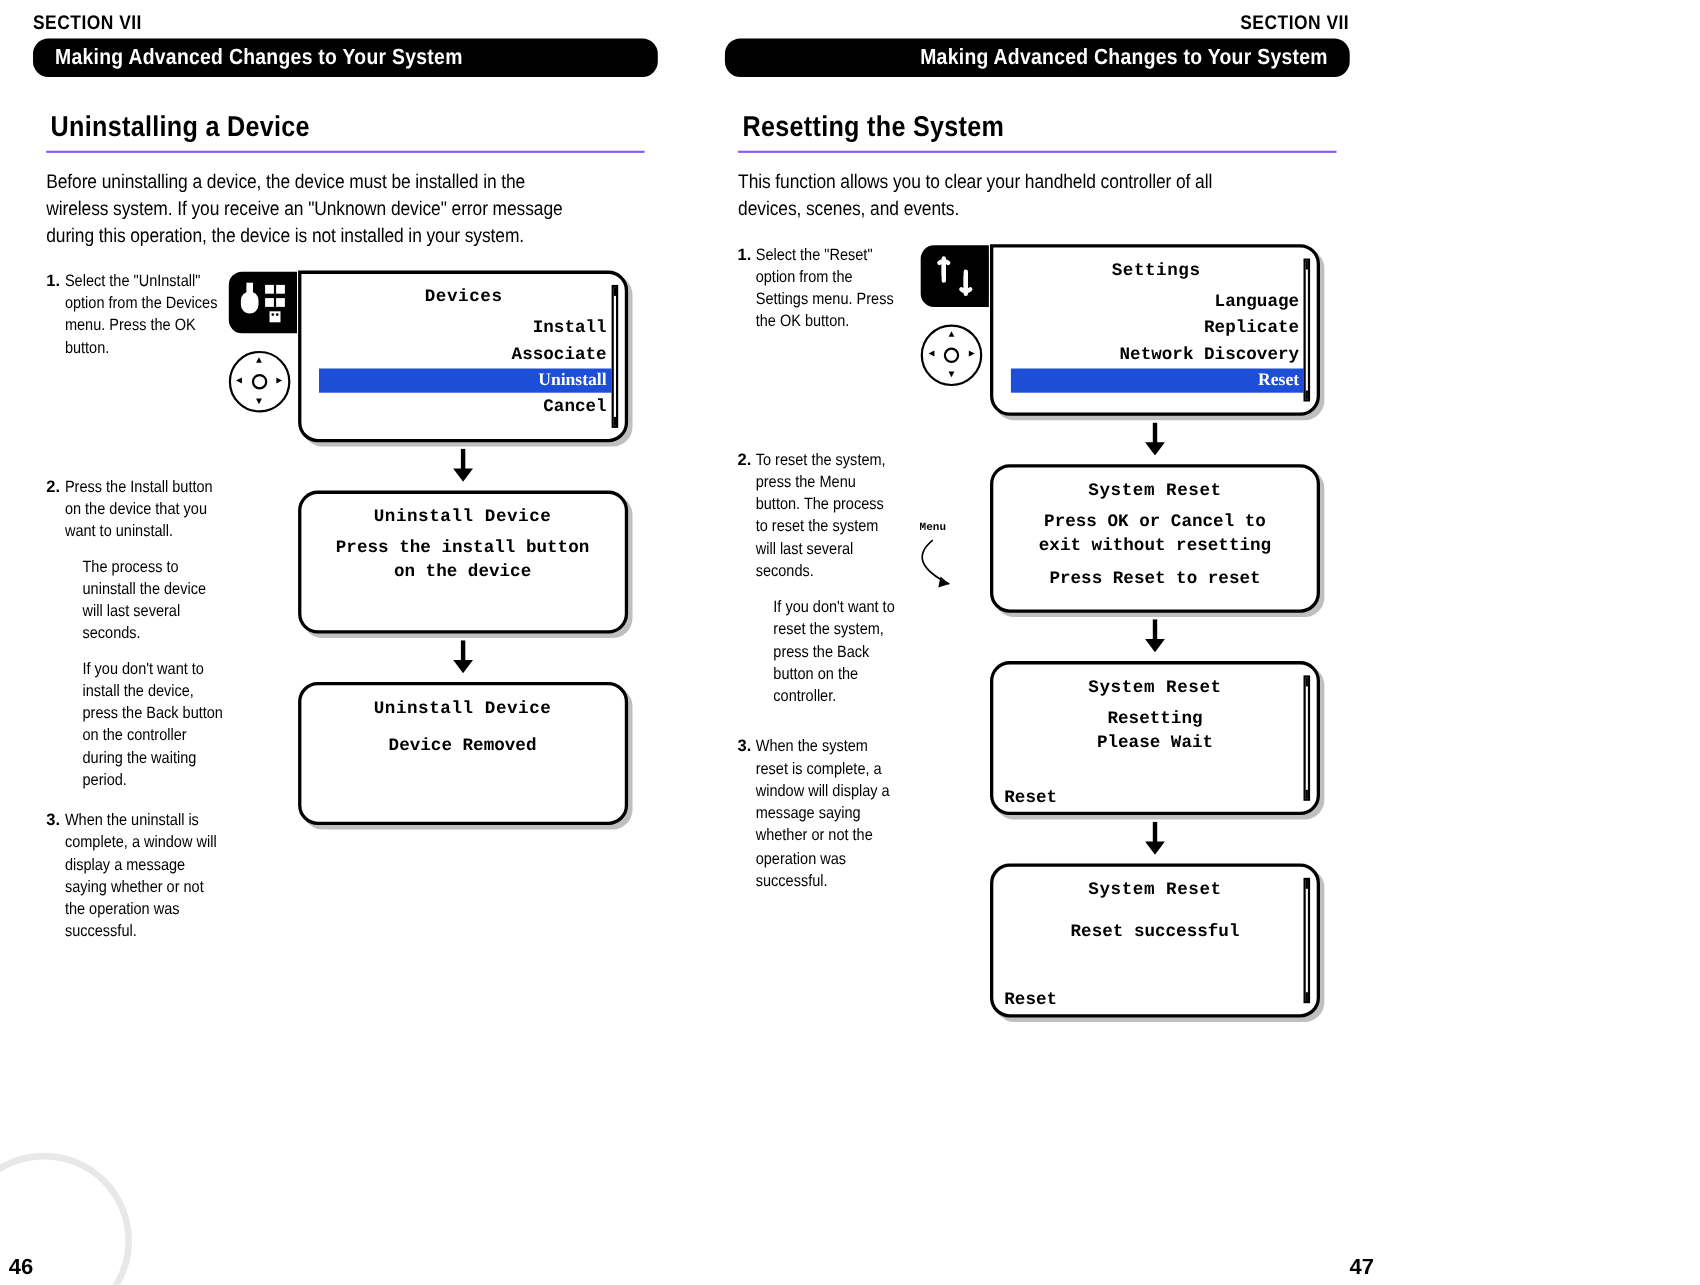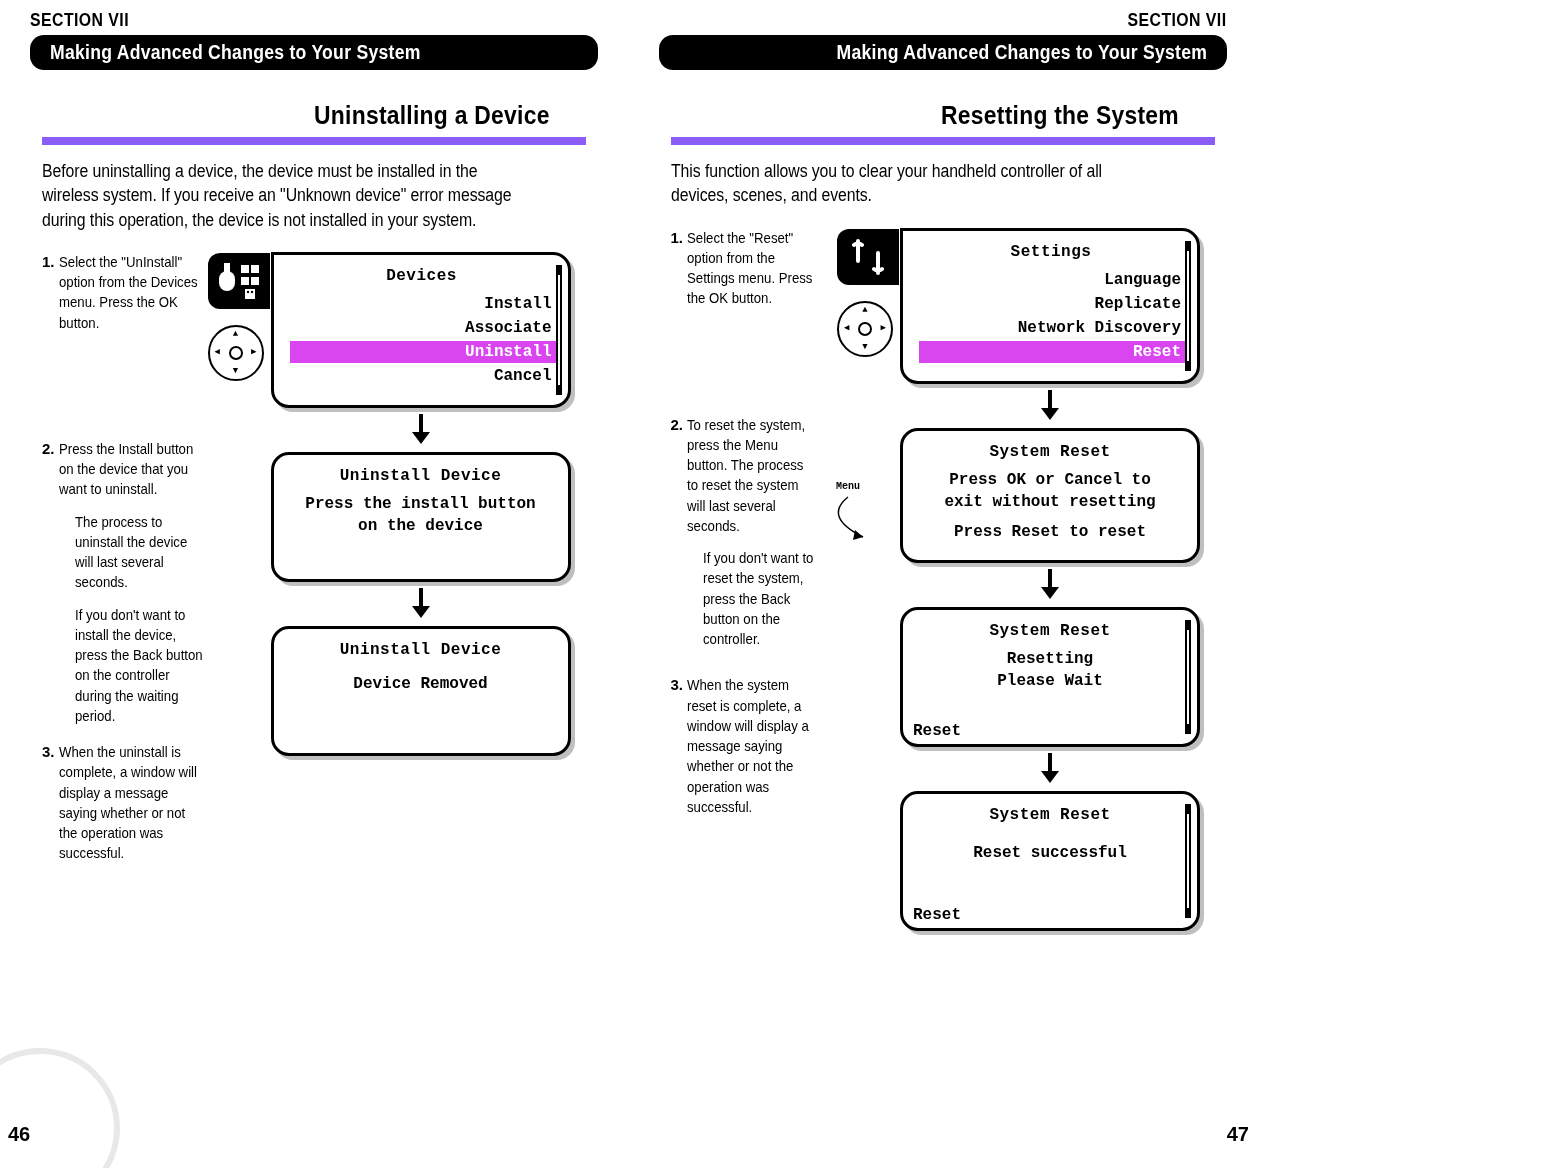--- a/index.html
+++ b/index.html
@@ -6,41 +6,41 @@
   html, body { width: 1545px; height: 1168px; font-family: Arial, Helvetica, sans-serif; color: #000; background: #fff; overflow: hidden; }
   .page { display: flex; width: 1257px; height: 1168px; }
   .half { width: 50%; height: 100%; position: relative; padding: 10px 30px 40px 30px; }
   .half.left { border-right: 1px solid rgba(0,0,0,0.0); }
   .section-row { display: flex; align-items: center; margin-bottom: 4px; }
   .section-label { font-weight: 900; font-stretch: condensed; letter-spacing: 0.5px; font-size: 18px; }
   .black-bar { background: #000; color: #fff; border-radius: 14px; font-weight: 800; font-size: 20px; letter-spacing: 0.3px; padding: 6px 20px; margin-bottom: 30px; }
   .left .black-bar { text-align: left; }
   .right .black-bar { text-align: right; }
   .right .section-row { justify-content: flex-end; }
-  .page-num { position: absolute; bottom: 22px; font-weight: 900; font-size: 20px; }
+  .page-num { position: absolute; bottom: 4px; font-weight: 900; font-size: 20px; }
   .left .page-num { left: 8px; }
   .right .page-num { right: 8px; }
   .curve { position: absolute; bottom: -40px; left: -40px; width: 160px; height: 160px; border: 6px solid #e8e8e8; border-radius: 50%; }
-  .h2 { font-weight: 800; font-size: 26px; letter-spacing: 0.3px; padding: 0 4px 6px 4px; border-bottom: 8px solid #8b5cf6; margin: 8px 12px 14px 12px; text-align: right; }
+  .h2 { font-weight: 800; font-size: 26px; letter-spacing: 0.3px; padding: 0 4px 6px 4px; border-bottom: 2px solid #8b5cf6; margin: 8px 12px 14px 12px; }
   .intro { font-size: 18px; line-height: 1.35; letter-spacing: -0.1px; margin: 0 12px 20px 12px; max-width: 600px; }
   .content { display: flex; gap: 20px; margin: 0 12px; }
   .steps { flex: 1; font-size: 15px; line-height: 1.35; }
   .step { margin-bottom: 16px; display: flex; }
   .step-num { font-weight: 800; margin-right: 4px; white-space: nowrap; }
   .step-body { }
   .step-note { margin: 12px 0 0 16px; }
   .screens { width: 330px; display: flex; flex-direction: column; align-items: center; }
   .screens.wide { width: 330px; }
   .lcd { width: 300px; border: 3px solid #000; border-radius: 18px; background: #fff; padding: 10px 8px 16px 8px; font-family: "Courier New", monospace; font-weight: 700; text-align: center; min-height: 120px; position: relative; box-shadow: 4px 4px 0 rgba(0,0,0,.25); }
   .lcd.first { border-top-left-radius: 0; padding-left: 0; }
   .lcd .title { text-align: center; font-size: 16px; margin: 2px 0 8px; letter-spacing: 0.5px; }
   .lcd .body { font-size: 16px; line-height: 1.4; }
   .menu-list { text-align: left; padding-left: 6px; padding-right: 4px; }
   .menu-item { font-size: 16px; padding: 2px 4px; margin: 2px 0; text-align: right; }
-  .menu-item.sel { background: #d946ef; color: #fff; }
+  .menu-item.sel { background: #1d4ed8; color: #fff; font-family: Liberation Serif, serif; }
   .scrollbar { position: absolute; right: 6px; top: 10px; bottom: 10px; width: 6px; border: 2px solid #000; }
   .scrollbar .thumb-top, .scrollbar .thumb-bot { position:absolute; left:0; right:0; height:8px; background:#000; }
   .scrollbar .thumb-top{ top:0;} .scrollbar .thumb-bot{ bottom:0;}
   .side-icon { position: absolute; left: -66px; top: -2px; width: 62px; height: 56px; background: #000; border-radius: 12px 0 0 12px; display:flex; align-items:center; justify-content:center; }
   .side-icon svg { fill:#fff; }
   .side-icon.tools svg { stroke:#fff; fill:none; stroke-width:3; }
   .dpad { position: absolute; left: -66px; top: 70px; width: 56px; height: 56px; border: 2px solid #000; border-radius: 50%; display: flex; align-items: center; justify-content: center; font-size: 10px; background: #fff; }
   .dpad::before { content:""; position:absolute; width:10px; height:10px; border:2px solid #000; border-radius:50%; }
   .dpad .a { position:absolute; font-size:9px; line-height:1; }
   .dpad .up{top:3px;} .dpad .dn{bottom:3px;} .dpad .lf{left:5px;} .dpad .rt{right:5px;}

